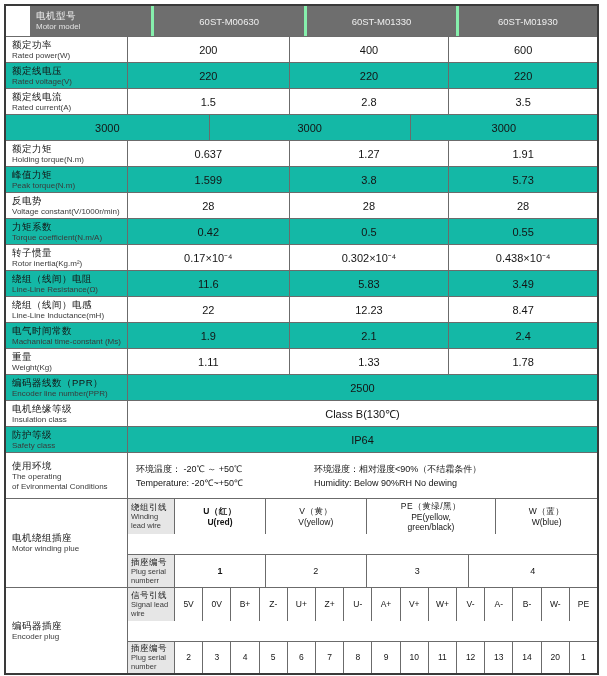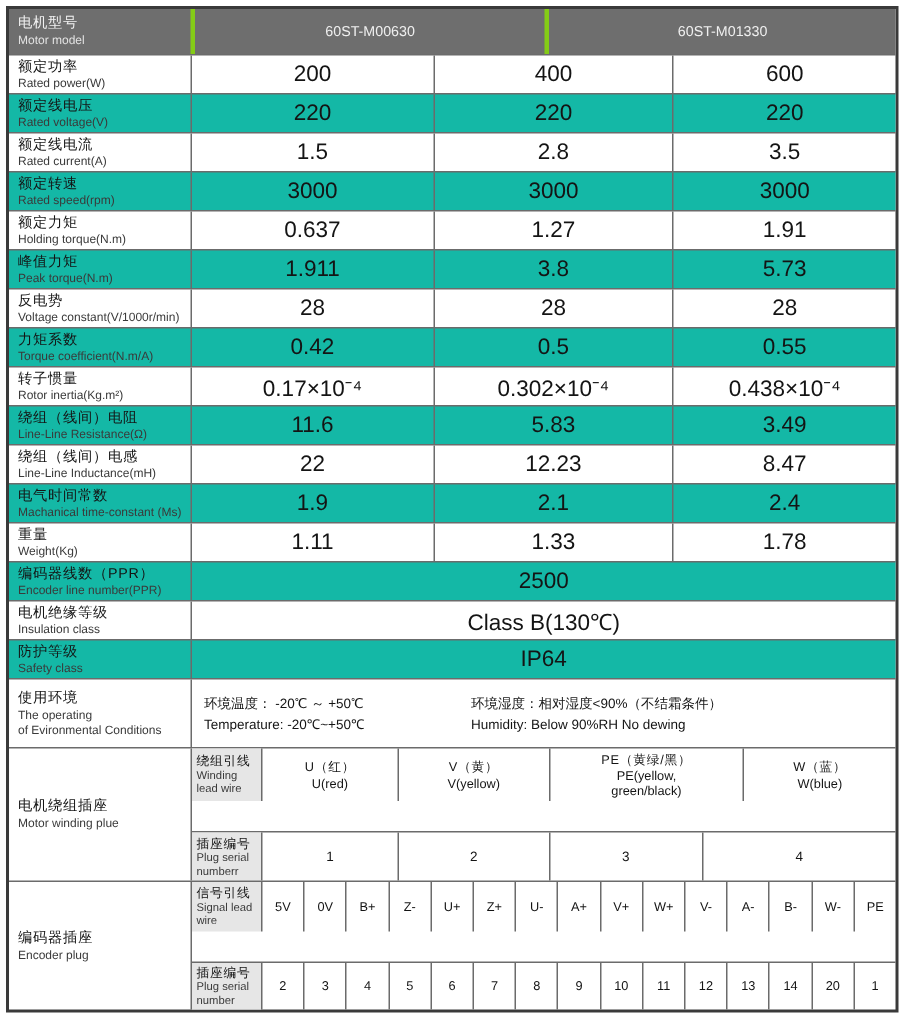--- a/index.html
+++ b/index.html
@@ -15,26 +15,26 @@
   .row{display:flex;align-items:stretch;border-top:1px solid #6b6b6b;box-sizing:border-box;}
   .row:first-child{border-top:none;}
   .cell{
     box-sizing:border-box;border-left:1px solid #6b6b6b;
     display:flex;flex-direction:column;justify-content:center;min-width:0;
   }
   .cell:first-child{border-left:none;}
   .label{flex:0 0 121px;width:121px;padding:2px 3px 2px 6px;align-items:flex-start;}
   .zh{font-size:9.5px;color:#141414;line-height:12px;letter-spacing:.5px;}
   .en{font-size:8px;color:#3a3a3a;line-height:10px;}
-  .val{align-items:center;justify-content:center;font-size:15px;color:#141414;text-align:center;}
+  .val{align-items:center;justify-content:center;font-size:11px;color:#141414;text-align:center;}
   .c1{flex:162;}.c2{flex:160;}.c3{flex:149;}.span{flex:1;}
   .alt{background:#14b8a6;}
   
-  .hdr{background:#6e6e6e;height:30px;}
-  .hdr .cell{border-left:3px solid #84cc16;}
+  .hdr{background:#6e6e6e;height:30px;margin-left:24px;}
+  .hdr .cell{border-left:3px solid #86efac;}
   .hdr .cell:first-child{border-left:none;}
   .hdr .zh{color:#f1f1f1;}
   .hdr .en{color:#e2e2e2;}
   .hdr .val{color:#efefef;font-size:9.5px;}
   .spec{height:26px;justify-content:center;}
   
   .env{height:46px;}
   .env-body{flex:1;justify-content:center;padding-left:8px;font-size:9px;color:#141414;}
   .env-line{display:flex;line-height:14px;}
   .env-line .p1{width:178px;}
@@ -47,36 +47,37 @@
   .sub .en{font-size:7.5px;line-height:9px;}
   .wind .r1{flex:45;}
   .wind .r2{flex:42;}
   .wind{height:89px;}
   .enc{height:86px;}
   .enc .r1{flex:43;}
   .enc .r2{flex:41;}
   .wcell{align-items:center;justify-content:center;text-align:center;font-size:9px;color:#141414;}
   .wcell .zh{font-size:8.5px;line-height:11px;}
   .wcell .en{font-size:8.5px;color:#141414;line-height:10px;}
-  .wu{flex:91;}.wv{flex:101;}.ww{flex:102;}.wpe{flex:130;}
+  .wu{flex:91;font-weight:bold;}.wv{flex:101;}.ww{flex:102;}.wpe{flex:130;}
   .wpe .en{max-width:86px;}
   .ecell{flex:1;align-items:center;justify-content:center;font-size:8.5px;color:#141414;text-align:center;}
 </style>
 </head>
 <body>
 
 <div class="tbl">
 
   <div class="row hdr">
     <div class="cell label">
       <div class="zh">电机型号</div>
       <div class="en">Motor model</div>
     </div>
     <div class="cell val c1">60ST-M00630</div>
     <div class="cell val c2">60ST-M01330</div>
+    <div class="cell val c3">60ST-M01930</div>
   </div>
 
   <div class="row spec">
     <div class="cell label">
       <div class="zh">额定功率</div>
       <div class="en">Rated power(W)</div>
     </div>
     <div class="cell val c1">200</div>
     <div class="cell val c2">400</div>
     <div class="cell val c3">600</div>
@@ -96,45 +97,41 @@
     <div class="cell label">
       <div class="zh">额定线电流</div>
       <div class="en">Rated current(A)</div>
     </div>
     <div class="cell val c1">1.5</div>
     <div class="cell val c2">2.8</div>
     <div class="cell val c3">3.5</div>
   </div>
 
   <div class="row spec alt">
-    <div class="cell label">
-      <div class="zh">额定转速</div>
-      <div class="en">Rated speed(rpm)</div>
-    </div>
     <div class="cell val c1">3000</div>
     <div class="cell val c2">3000</div>
     <div class="cell val c3">3000</div>
   </div>
 
   <div class="row spec">
     <div class="cell label">
       <div class="zh">额定力矩</div>
       <div class="en">Holding torque(N.m)</div>
     </div>
     <div class="cell val c1">0.637</div>
     <div class="cell val c2">1.27</div>
     <div class="cell val c3">1.91</div>
   </div>
 
   <div class="row spec alt">
     <div class="cell label">
       <div class="zh">峰值力矩</div>
       <div class="en">Peak torque(N.m)</div>
     </div>
-    <div class="cell val c1">1.911</div>
+    <div class="cell val c1">1.599</div>
     <div class="cell val c2">3.8</div>
     <div class="cell val c3">5.73</div>
   </div>
 
   <div class="row spec">
     <div class="cell label">
       <div class="zh">反电势</div>
       <div class="en">Voltage constant(V/1000r/min)</div>
     </div>
     <div class="cell val c1">28</div>

